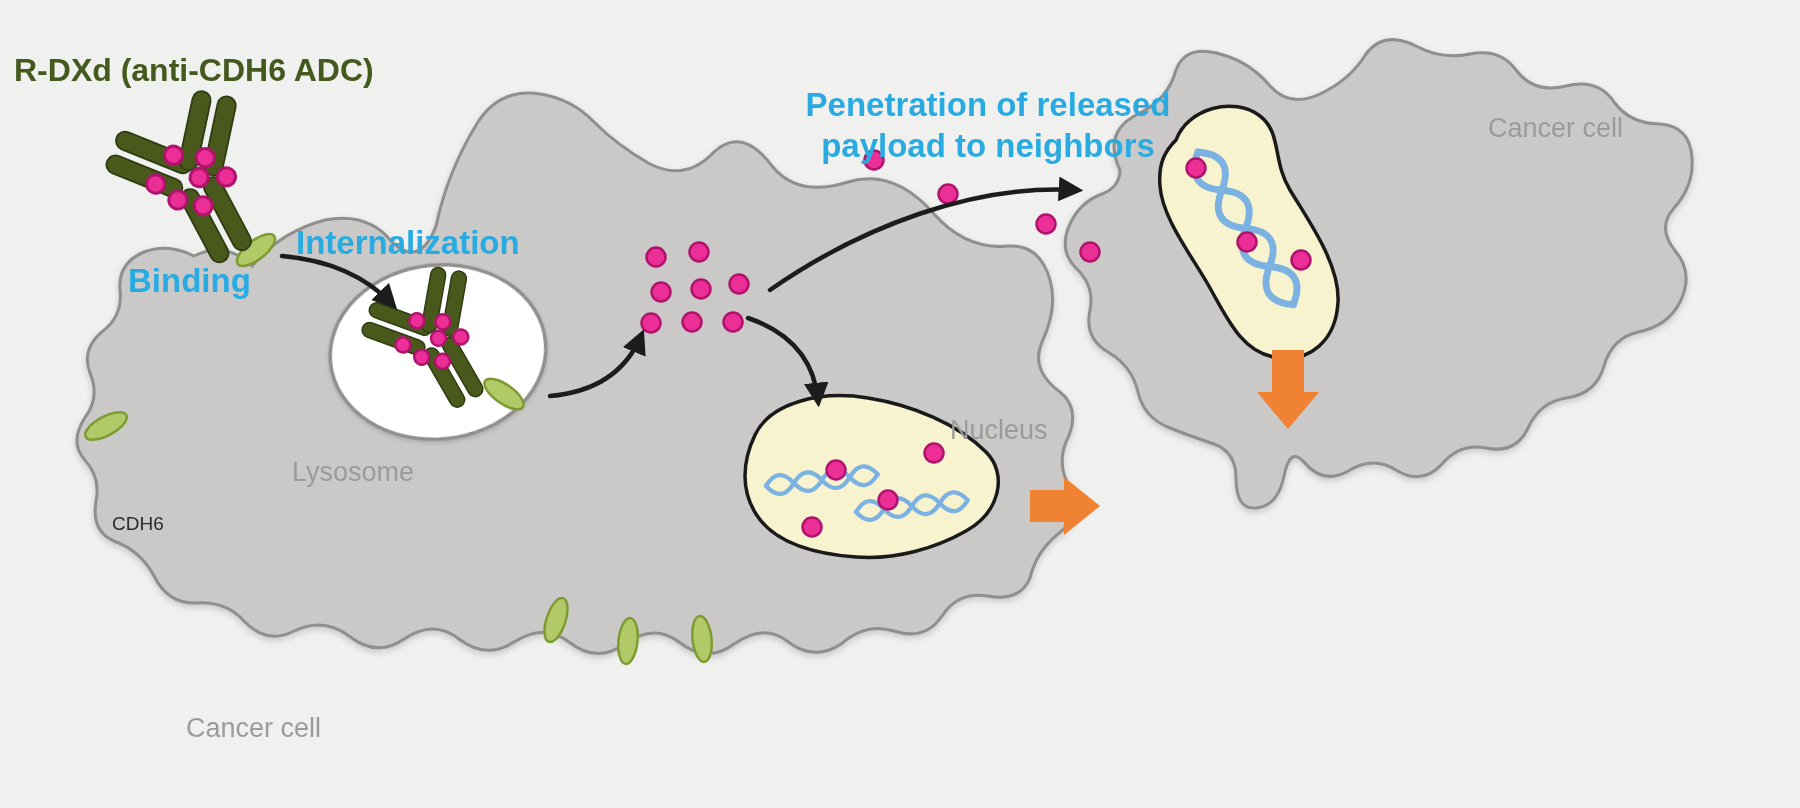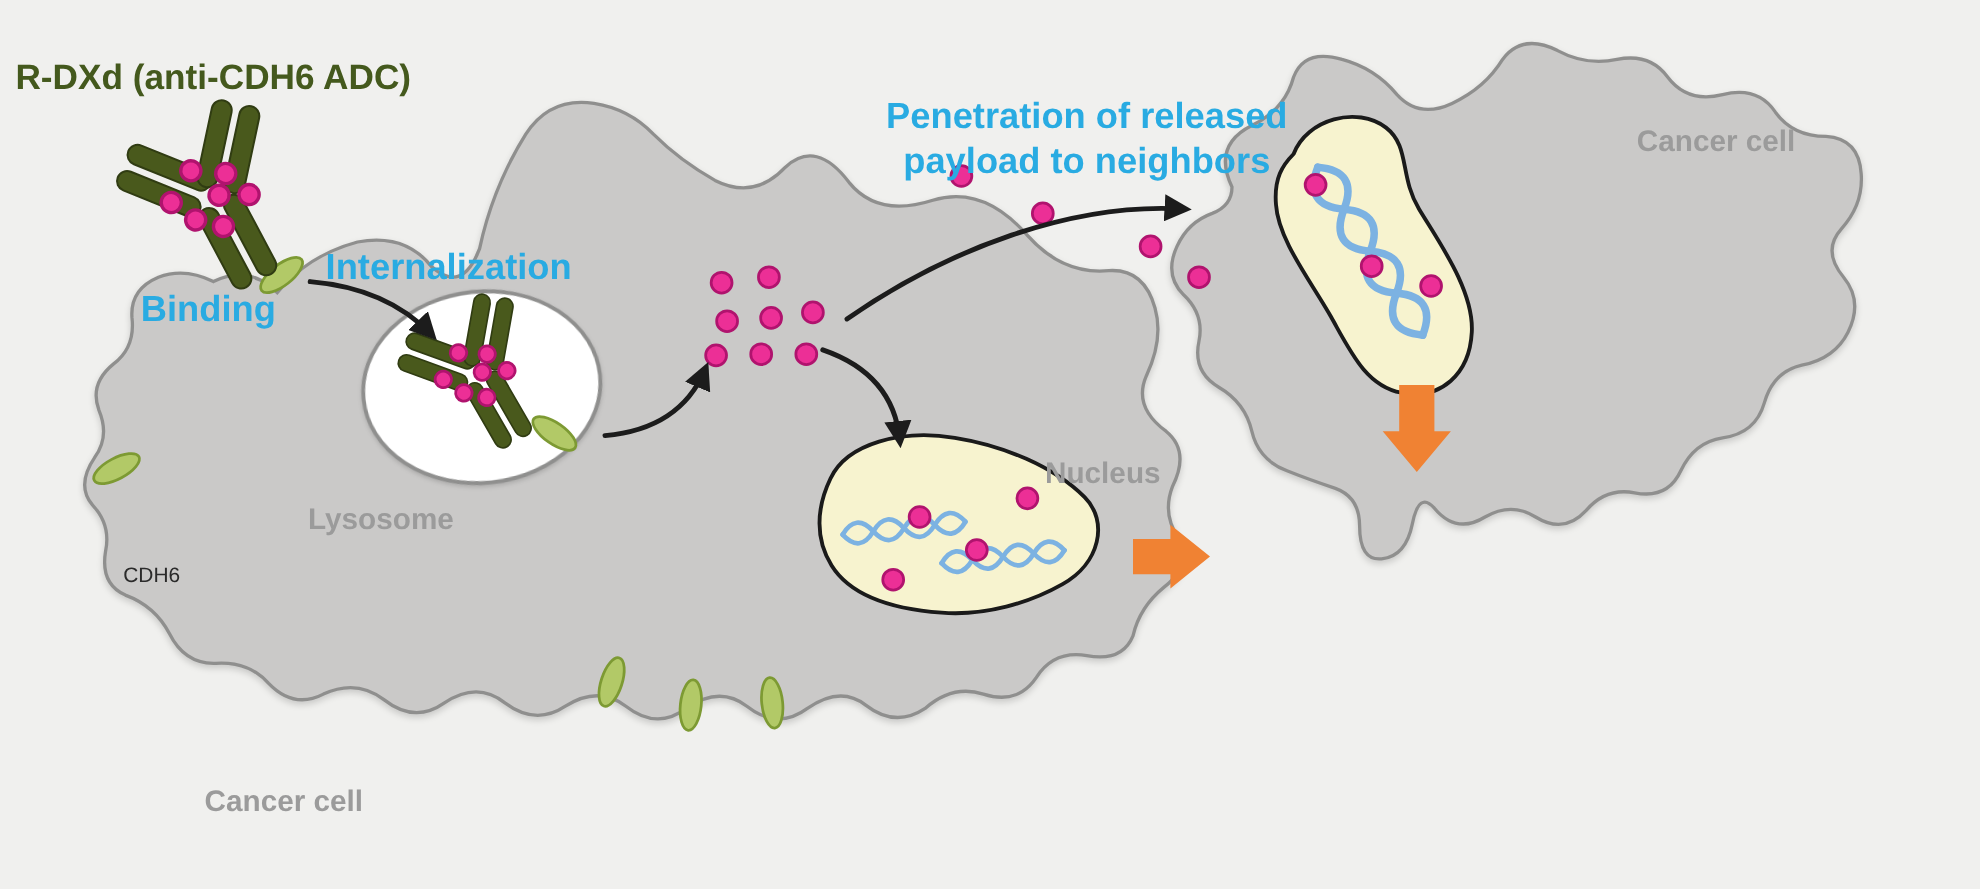--- a/index.html
+++ b/index.html
@@ -19,21 +19,21 @@
   .nucleus{fill:var(--nucleus-fill);stroke:var(--nucleus-stroke);stroke-width:3.5;}
   .dots circle{fill:var(--payload-pink);stroke:var(--payload-stroke);stroke-width:2.5;}
   .ab rect{fill:var(--antibody-green);stroke:#303c12;stroke-width:1.5;}
   .receptor{fill:var(--receptor-green);stroke:var(--receptor-stroke);stroke-width:2.5;}
   .dna{fill:none;stroke:var(--dna-blue);stroke-width:5.5;stroke-linecap:round;}
   .flow{fill:none;stroke:var(--arrow-black);stroke-width:4.5;stroke-linecap:round;}
   .orange{fill:var(--arrow-orange);}
   .lbl{position:absolute;line-height:1.25;white-space:nowrap;}
   .title{font-size:32px;font-weight:700;color:var(--title-green);}
   .cyan{color:var(--accent-cyan);font-weight:700;font-size:33px;}
-  .gray{color:var(--label-gray);font-weight:700;font-size:27px;}
+  .gray{color:var(--label-gray);font-weight:400;font-size:27px;}
   .dark{color:var(--cdh6-black);font-weight:400;font-size:19px;}
   .big{font-size:28px;}
   .center{text-align:center;white-space:normal;}
 </style>
 </head>
 <body>
 
 <div class="stage">
   <svg width="1800" height="808" viewBox="0 0 1800 808">
     <defs>
@@ -127,19 +127,19 @@
     <path class="flow" d="M 748,318 Q 812,340 818,400" marker-end="url(#ah)"></path>
     <path class="flow" d="M 770,290 C 862,226 975,184 1076,190" marker-end="url(#ah)"></path>
 
     <polygon class="orange" points="1030,490 1064,490 1064,477 1100,506 1064,535 1064,522 1030,522"></polygon>
     <polygon class="orange" points="1272,350 1304,350 1304,392 1319,392 1288,429 1257,392 1272,392"></polygon>
   </svg>
 
   <div class="lbl title" style="left:14px;top:50px">R-DXd (anti-CDH6 ADC)</div>
   <div class="lbl cyan" style="left:128px;top:260px">Binding</div>
   <div class="lbl cyan" style="left:296px;top:222px">Internalization</div>
-  <div class="lbl gray" style="left:280px;top:456px">Lysosome</div>
+  <div class="lbl gray" style="left:292px;top:456px">Lysosome</div>
   <div class="lbl dark" style="left:112px;top:512px">CDH6</div>
   <div class="lbl gray" style="left:950px;top:414px">Nucleus</div>
   <div class="lbl cyan center" style="left:788px;top:84px;width:400px">Penetration of released payload to neighbors</div>
   <div class="lbl gray" style="left:1488px;top:112px">Cancer cell</div>
   <div class="lbl gray" style="left:186px;top:712px">Cancer cell</div>
 </div>
 
 </body></html>

